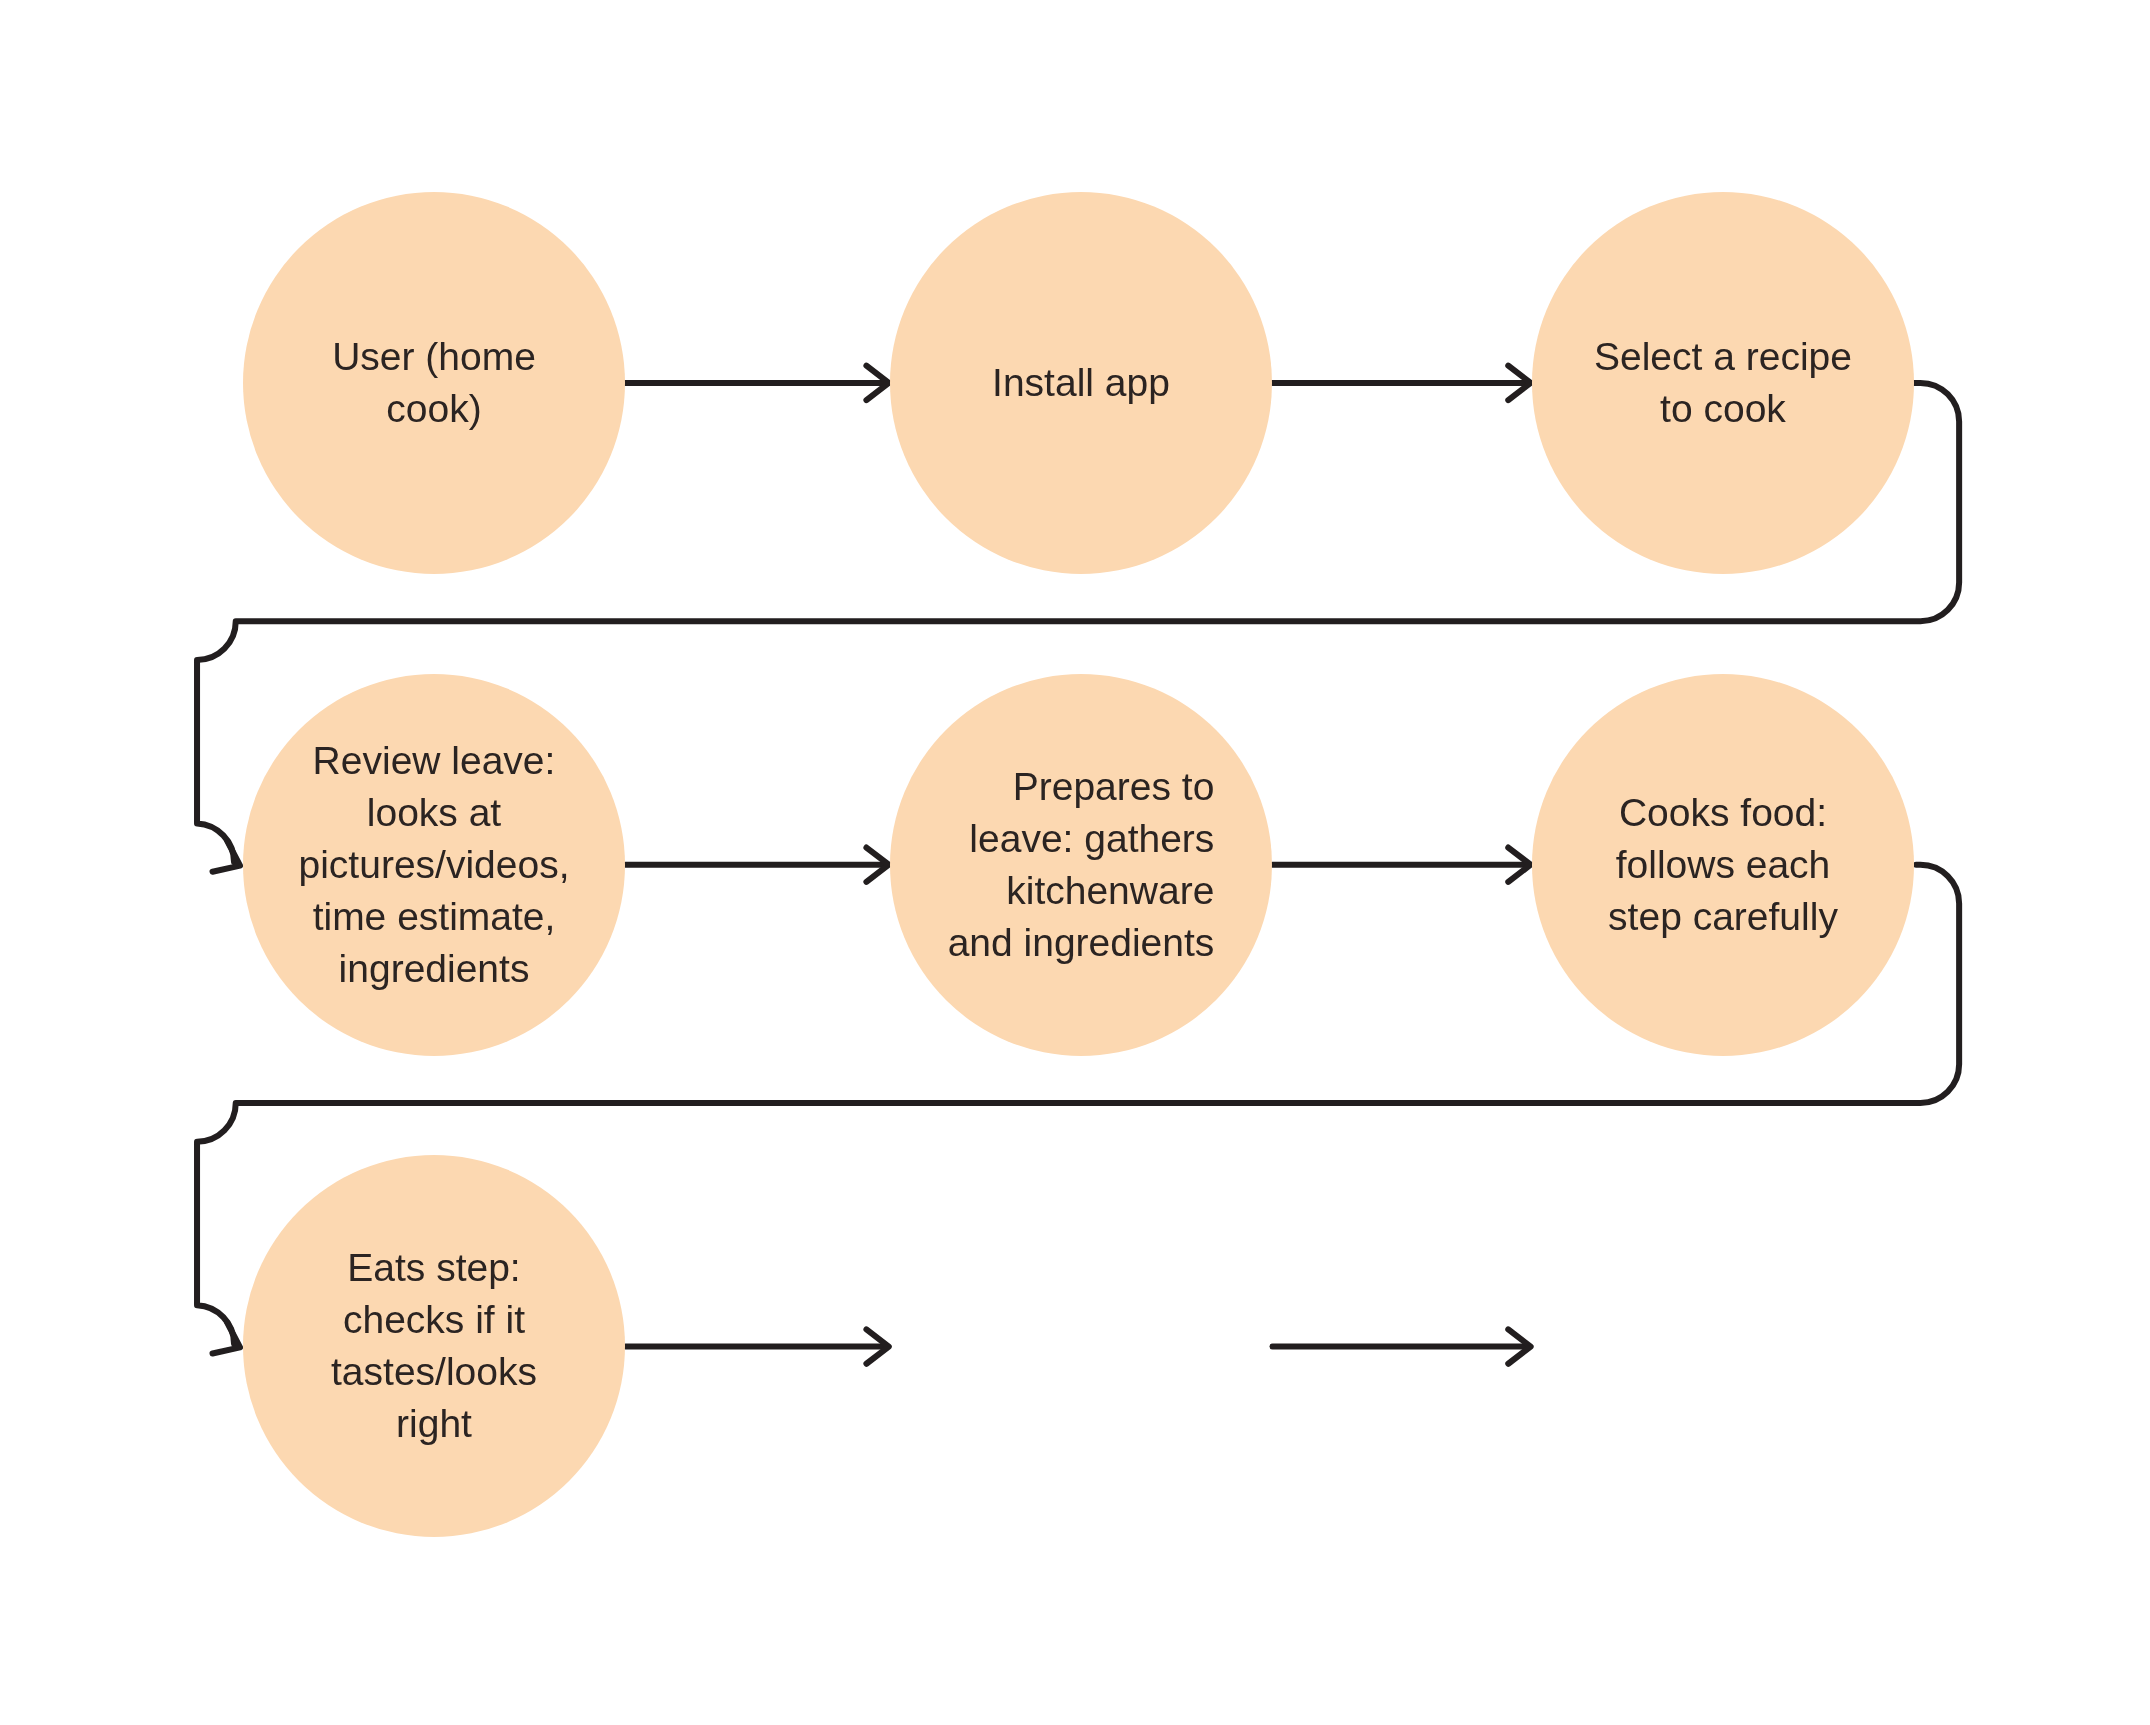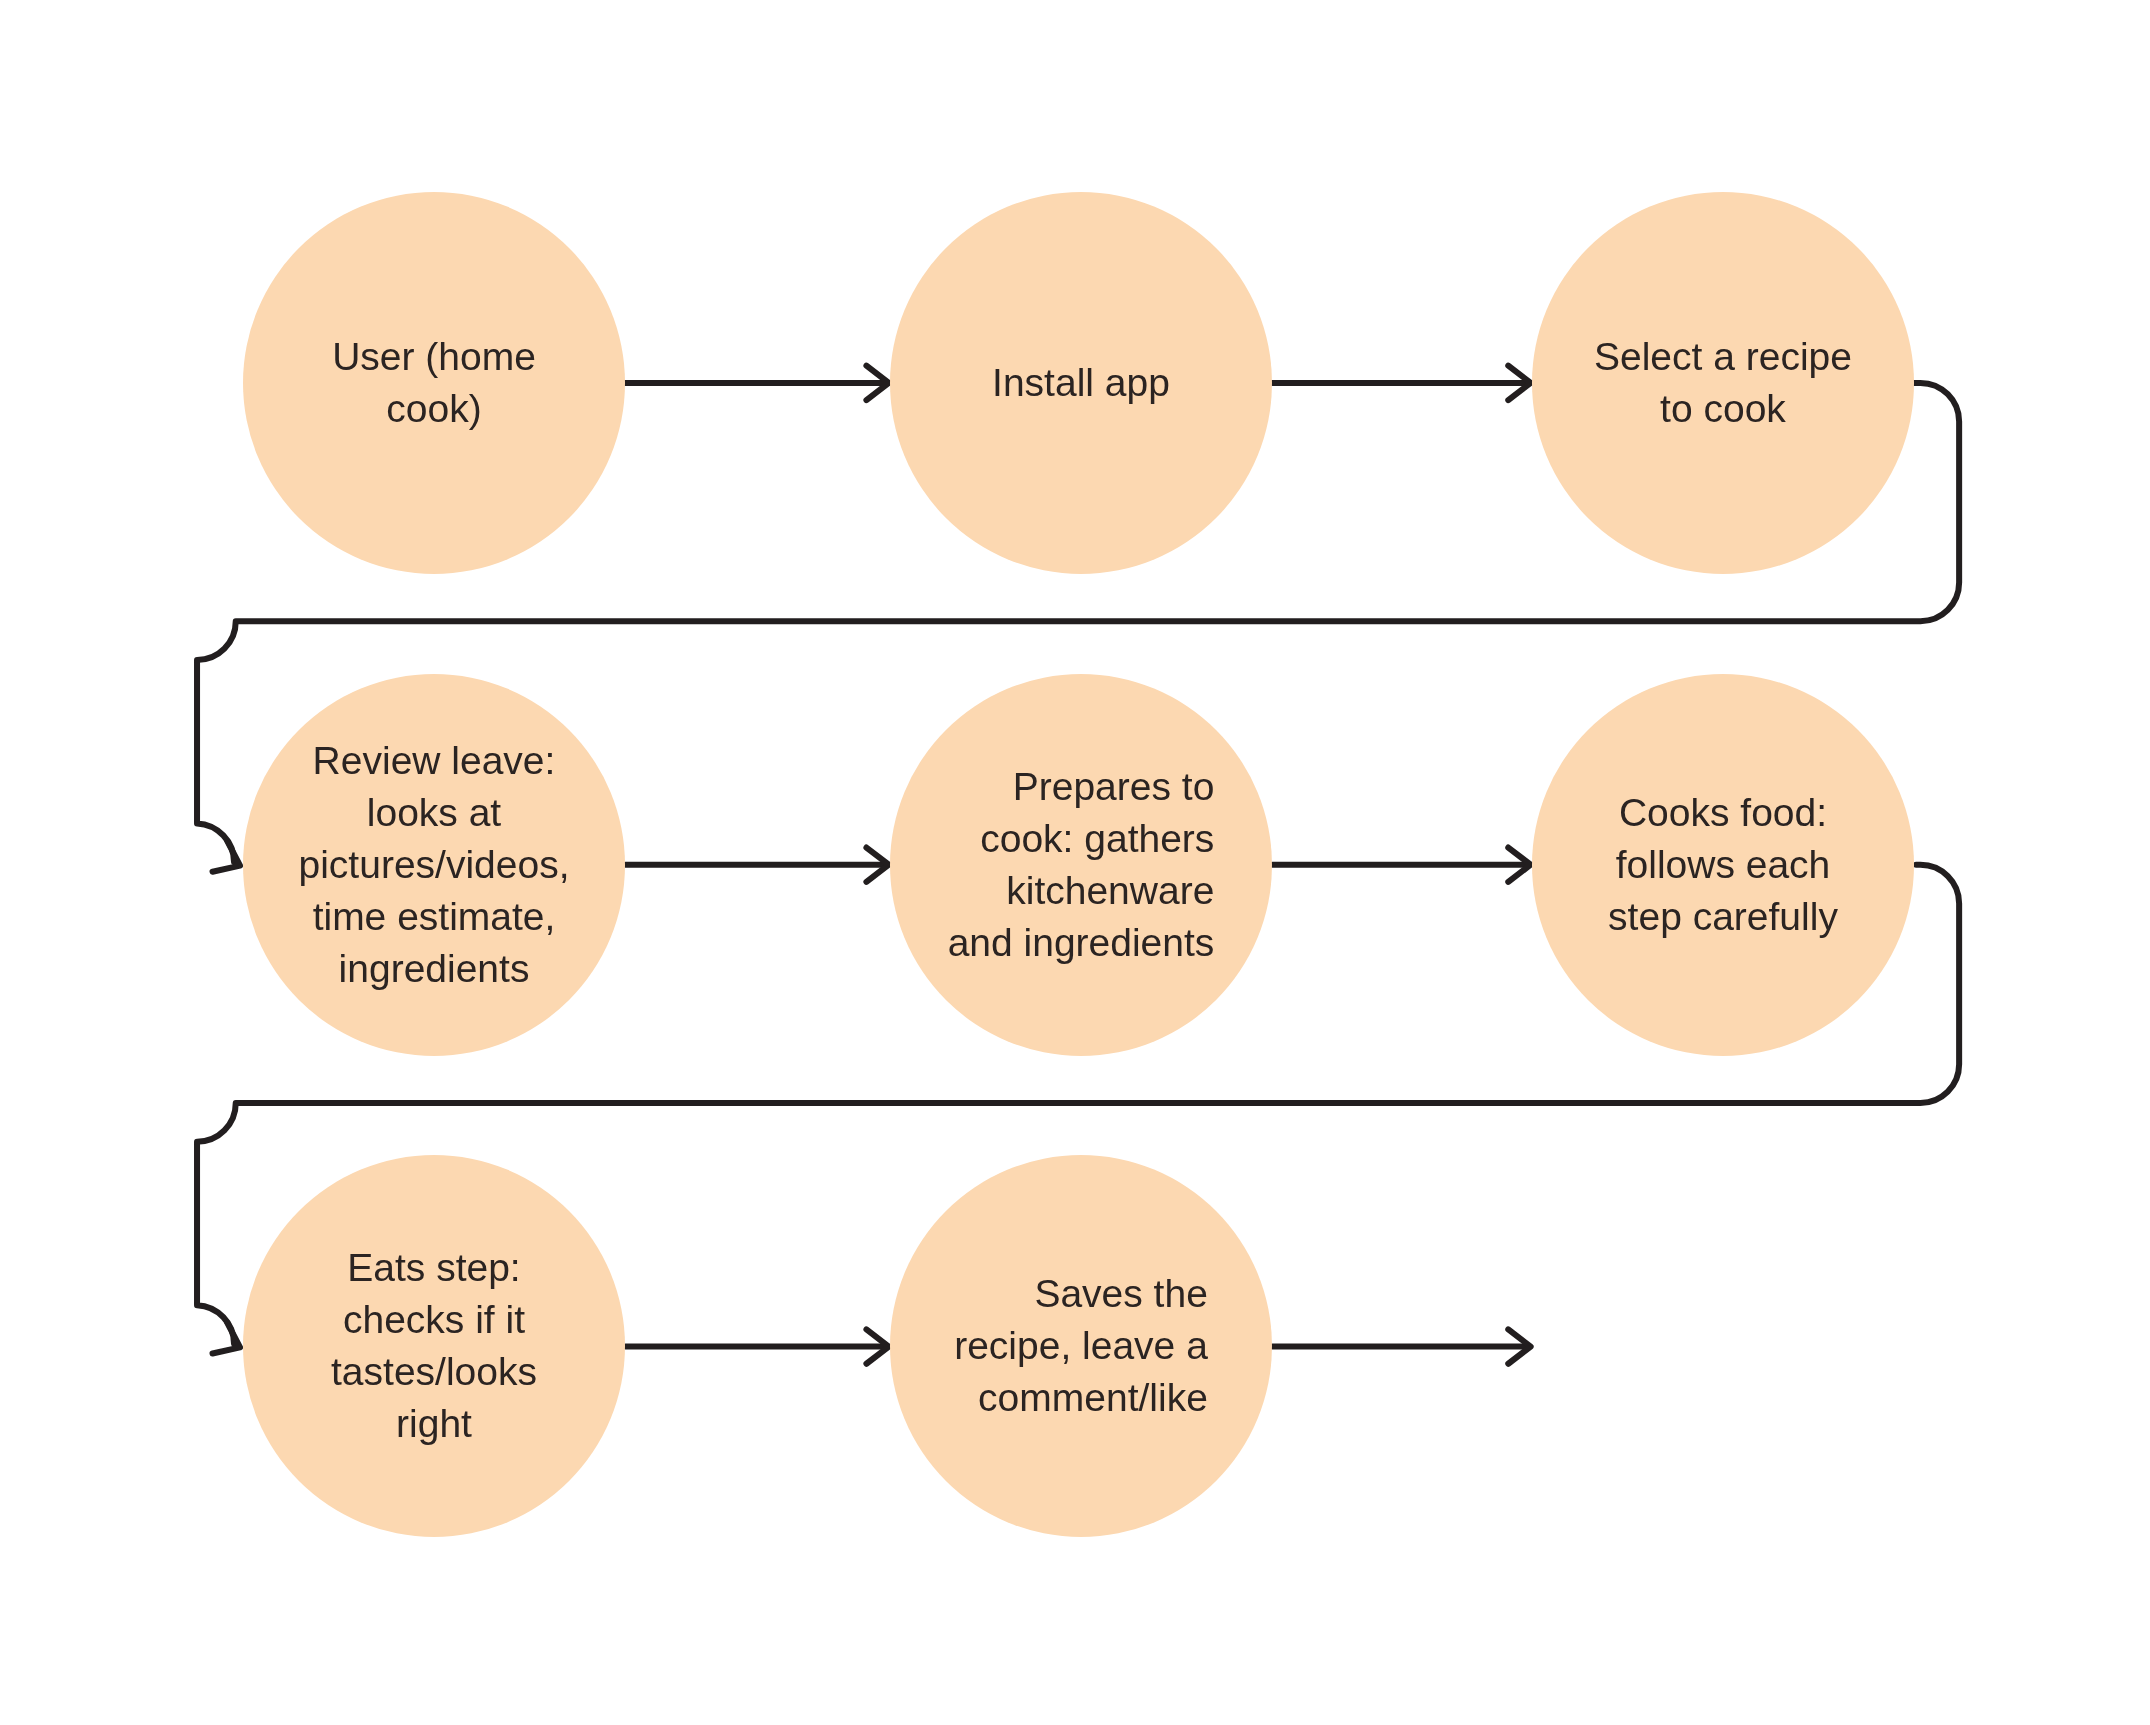--- a/index.html
+++ b/index.html
@@ -116,36 +116,31 @@
 
   <div class="node r2 c1">
     <span class="node-label">Review leave:
 looks at
 pictures/videos,
 time estimate,
 ingredients</span>
   </div>
   <div class="node r2 c2">
     <span class="node-label">Prepares to
-cook: gathers
+leave: gathers
 kitchenware
 and ingredients</span>
   </div>
   <div class="node r2 c3">
     <span class="node-label">Cooks food:
 follows each
 step carefully</span>
   </div>
 
   <div class="node r3 c1">
     <span class="node-label">Eats step:
 checks if it
 tastes/looks
 right</span>
   </div>
-  <div class="node r3 c2">
-    <span class="node-label">Saves the
-recipe, leave a
-comment/like</span>
-  </div>
 
 </div>
 
 
 </body></html>

